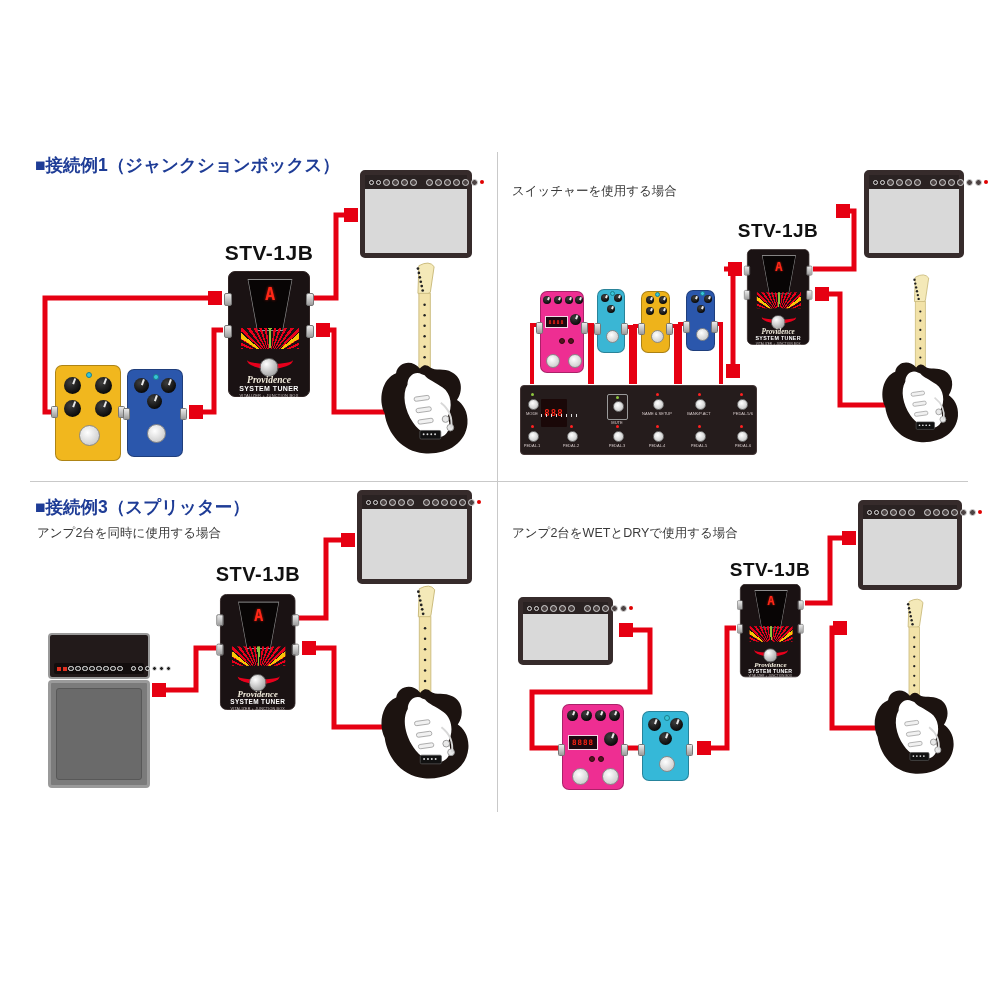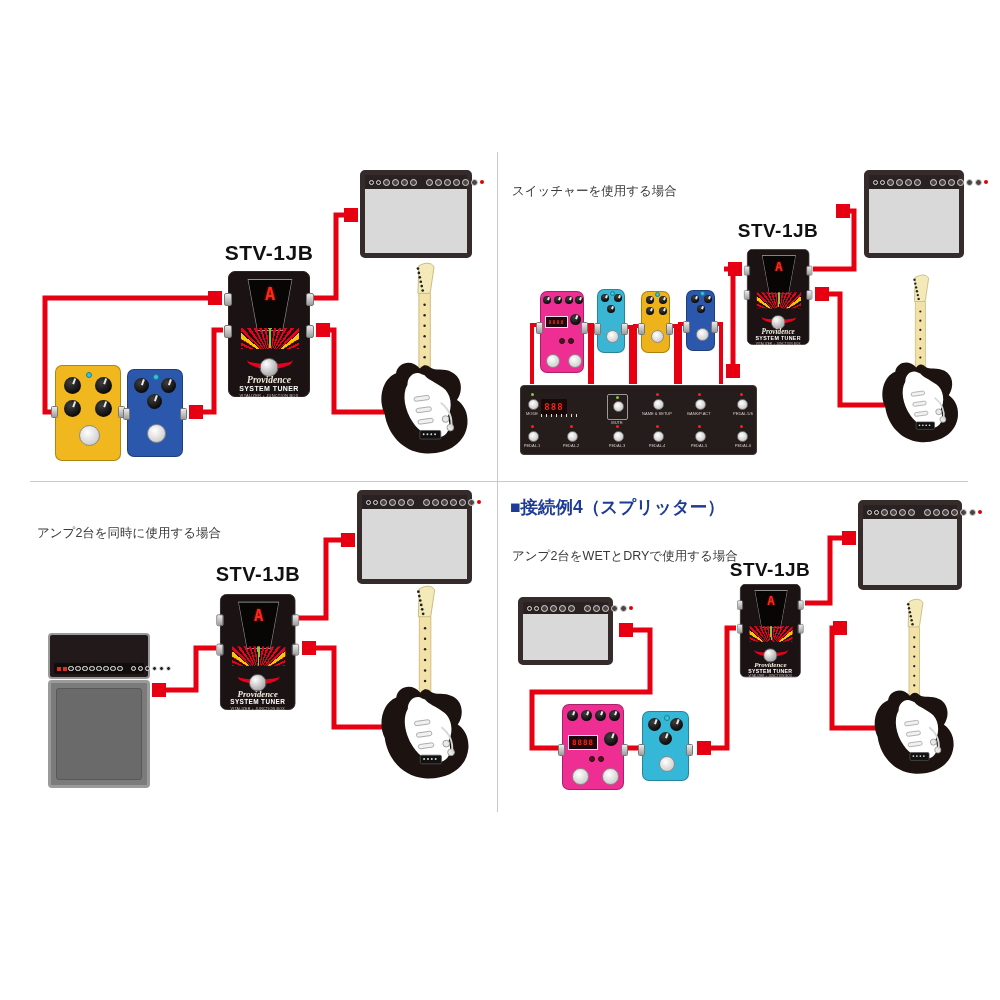--- a/index.html
+++ b/index.html
@@ -83,40 +83,41 @@
          align-items:center;justify-content:center;letter-spacing:1px;}
   
   .switcher{position:absolute;background:#251c1c;border:1px solid #443636;border-radius:4px;
             box-sizing:border-box;z-index:2;}
   .sw-btn{position:absolute;width:9px;height:9px;border-radius:50%;
           background:radial-gradient(circle at 40% 35%, #fff, #cfcfcf 70%, #9f9f9f);border:1px solid #777;}
   .sw-led{position:absolute;width:3px;height:3px;border-radius:50%;background:#ff2020;}
   .sw-led.grn{background:#8dc63f;}
   .sw-lab{position:absolute;transform:translateX(-50%);color:#d8cccc;font-size:4px;
           white-space:nowrap;text-align:center;}
-  .disp{position:absolute;width:26px;height:16px;background:#1a0808;border-radius:1px;
+  .disp{position:absolute;width:26px;height:28px;background:#1a0808;border-radius:1px;
         color:#ff2314;font:700 9px "DejaVu Sans Mono",monospace;display:flex;align-items:center;
         justify-content:center;letter-spacing:1px;text-align:center;}
   .ticks{position:absolute;width:38px;height:2.5px;
         background:repeating-linear-gradient(90deg,#ddd 0 1.5px, rgba(0,0,0,0) 1.5px 5px);}
   .mute-box{position:absolute;width:19px;height:24px;border:1px solid #9a9a9a;border-radius:2px;}
   .guitar{position:absolute;z-index:2;}
 </style>
 </head>
 <body>
 
 <div id="page">
 
   <div class="divider" style="left:497px;top:152px;width:1px;height:660px"></div>
   <div class="divider" style="left:30px;top:481px;width:938px;height:1px"></div>
 
+  <div class="title" style="left:35px;top:153px">■接続例1（ジャンクションボックス）</div>
   <div class="subtitle" style="left:512px;top:183px">スイッチャーを使用する場合</div>
+  <div class="title" style="left:35px;top:495px">■接続例3（スプリッター）</div>
   <div class="subtitle" style="left:37px;top:525px">アンプ2台を同時に使用する場合</div>
-  <div class="title" style="left:510px;top:495px">■接続例4（スプリッター）</div>
-  <div class="subtitle" style="left:512px;top:548px">アンプ2台をWETとDRYで使用する場合</div>
+  <div class="subtitle" style="left:512px;top:525px">アンプ2台をWETとDRYで使用する場合</div>
 
   <svg class="wires" width="1000" height="1000" viewBox="0 0 1000 1000">
     <defs>
       <marker id="ah" viewBox="0 0 3 3" markerWidth="2.7" markerHeight="2.7" refX="0.2" refY="1.5" orient="auto">
         <path d="M0,0 L3,1.5 L0,3 Z" fill="#e60012"></path>
       </marker>
     </defs>
 
     <path d="M314,298 H336 V215 H345" marker-end="url(#ah)"></path>
     <path d="M412,412 H334 V330 H329" marker-end="url(#ah)"></path>

